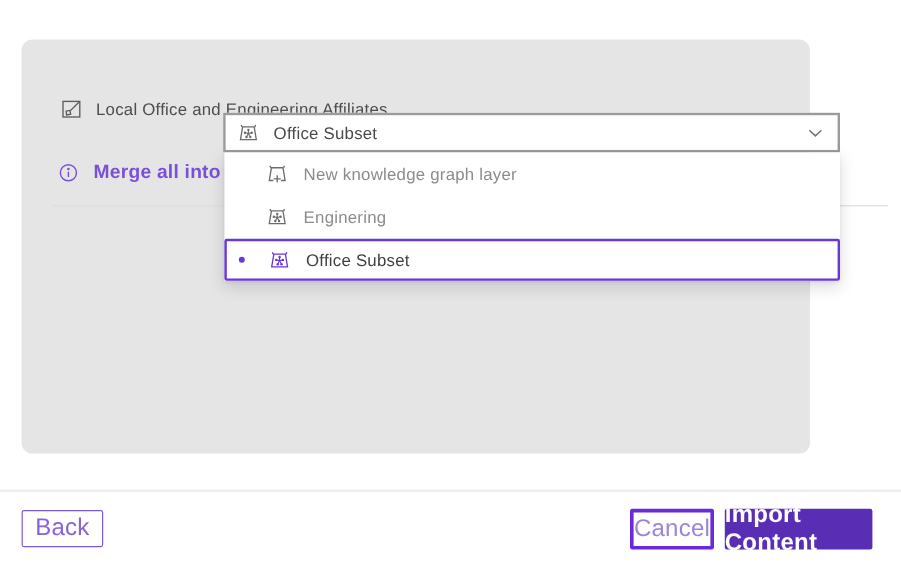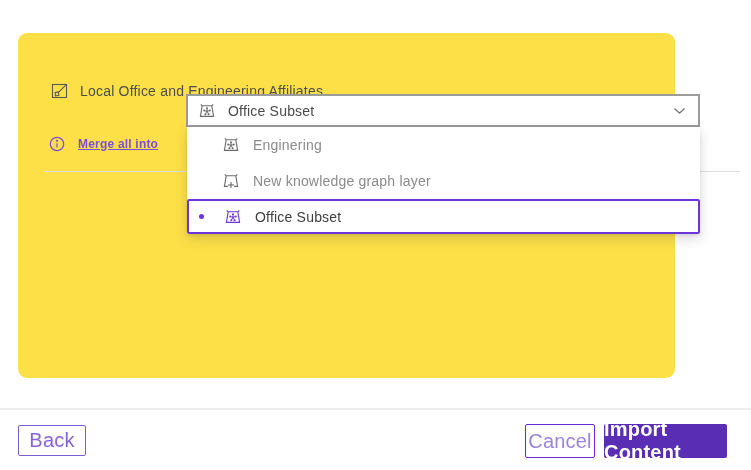--- a/index.html
+++ b/index.html
@@ -1,26 +1,26 @@
 <!DOCTYPE html>
 <html><head>
 <meta charset="utf-8">
 <style>
   * { margin:0; padding:0; box-sizing:border-box; }
   html,body { width:751px; height:470px; background:#ffffff; overflow:hidden;
               font-family:"Liberation Sans","DejaVu Sans",sans-serif; position:relative; }
 
   .panel { position:absolute; left:18px; top:33px; width:657px; height:345px;
-           background:#fde047; border-radius:9px; }
+           background:#e5e5e5; border-radius:9px; }
 
   .row1 { position:absolute; left:33px; top:50px; display:flex; align-items:center; }
   .row1 .lbl { margin-left:12px; font-size:14px; color:#4d4d4d; letter-spacing:.2px; }
 
   .row2 { position:absolute; left:31px; top:94px; height:33px; display:flex; align-items:center; }
-  .row2 .lbl { margin-left:13px; font-size:12px; font-weight:700; color:#7b4fd6; letter-spacing:.2px;text-decoration:underline; }
+  .row2 .lbl { margin-left:13px; font-size:16px; font-weight:700; color:#7b4fd6; letter-spacing:.2px; }
 
   .panel-divider { position:absolute; left:26px; top:138px; width:696px; height:1px; background:#dcdce3; }
 
   .select-box { position:absolute; left:186px; top:94px; width:514px; height:33px;
                 background:#ffffff; border:2px solid #9b9b9b; display:flex;
                 align-items:center; padding:0 12px 0 10px; cursor:pointer; z-index:4; }
   .select-box .val { margin-left:12px; font-size:14px; color:#4a4a4a; letter-spacing:.2px; flex:1; }
 
   .popup { position:absolute; left:187px; top:127px; width:513px; background:#ffffff;
            box-shadow:0 5px 12px rgba(40,40,60,.16), 0 1px 3px rgba(40,40,60,.10); z-index:5; }
@@ -29,21 +29,21 @@
   .opt.selected { height:35px; border:2px solid #6a35d9; border-radius:2px; }
   .opt.selected .lbl { color:#3f3f3f; }
   .opt .bullet { position:absolute; left:10px; top:50%; width:5px; height:5px; margin-top:-2.5px;
                  border-radius:50%; background:#6a35d9; }
 
   .footer-divider { position:absolute; left:0; top:408px; width:751px; height:2px; background:#ededed; }
 
   .btn { position:absolute; display:flex; align-items:center; justify-content:center;
          font-size:20px; border-radius:2px; cursor:pointer; background:#ffffff; letter-spacing:.2px; }
   .btn-back   { left:18px;  top:425px; width:68px;  height:31px; border:1px solid #7e5ad3; color:#8763d8; }
-  .btn-cancel { left:525px; top:424px; width:70px;  height:34px; border:1px solid #6d28d9; color:#9a84de; }
+  .btn-cancel { left:525px; top:424px; width:70px;  height:34px; border:3px solid #6d28d9; color:#9a84de; }
   .btn-import { left:604px; top:424px; width:123px; height:34px; border:none; background:#5a2db5;
                 color:#ffffff; font-weight:700; }
 
   svg { display:block; }
 </style>
 </head>
 <body>
 
 <div class="panel">
 
@@ -104,52 +104,52 @@
 </div>
 
 <div class="popup">
 
   <div class="opt">
     <span>
       <svg width="18" height="16" viewBox="0 0 18 16" fill="none" stroke="#6b6b6b" stroke-width="1.1">
         <path d="M4.2 2.8 L13.8 2.8 L15.6 13.4 L2.4 13.4 Z"></path>
         <path d="M3.6 2.8 L3 1.2"></path>
           <path d="M14.4 2.8 L15 1.2"></path>
+        <rect x="5.8" y="8.2" width="6.4" height="7.4" fill="#ffffff" stroke="none"></rect>
+        <line x1="9" y1="9" x2="9" y2="15"></line>
+          <line x1="6" y1="12" x2="12" y2="12"></line>
+      </svg>
+    </span>
+    <span class="lbl">New knowledge graph layer</span>
+  </div>
+
+  <div class="opt">
+    <span>
+      <svg width="18" height="16" viewBox="0 0 18 16" fill="none" stroke="#6b6b6b" stroke-width="1.1">
+        <path d="M4.2 2.8 L13.8 2.8 L15.6 13.4 L2.4 13.4 Z"></path>
+        <path d="M3.6 2.8 L3 1.2"></path>
+          <path d="M14.4 2.8 L15 1.2"></path>
         <g stroke-width="0.9">
           <line x1="9" y1="8.2" x2="9" y2="5.2"></line>
             <line x1="9" y1="8.2" x2="6.2" y2="7.6"></line>
           <line x1="9" y1="8.2" x2="11.8" y2="7.6"></line>
             <line x1="9" y1="8.2" x2="7.4" y2="11.2"></line>
           <line x1="9" y1="8.2" x2="10.6" y2="11.2"></line>
         </g>
         <g fill="#6b6b6b" stroke="none">
           <circle cx="9" cy="5.2" r="1"></circle>
             <circle cx="6.2" cy="7.6" r="1"></circle>
             <circle cx="11.8" cy="7.6" r="1"></circle>
           <circle cx="7.4" cy="11.2" r="1"></circle>
             <circle cx="10.6" cy="11.2" r="1"></circle>
             <circle cx="9" cy="8.2" r="0.8"></circle>
         </g>
       </svg>
     </span>
     <span class="lbl">Enginering</span>
-  </div>
-
-  <div class="opt">
-    <span>
-      <svg width="18" height="16" viewBox="0 0 18 16" fill="none" stroke="#6b6b6b" stroke-width="1.1">
-        <path d="M4.2 2.8 L13.8 2.8 L15.6 13.4 L2.4 13.4 Z"></path>
-        <path d="M3.6 2.8 L3 1.2"></path>
-          <path d="M14.4 2.8 L15 1.2"></path>
-        <rect x="5.8" y="8.2" width="6.4" height="7.4" fill="#ffffff" stroke="none"></rect>
-        <line x1="9" y1="9" x2="9" y2="15"></line>
-          <line x1="6" y1="12" x2="12" y2="12"></line>
-      </svg>
-    </span>
-    <span class="lbl">New knowledge graph layer</span>
   </div>
 
   <div class="opt selected">
     <span class="bullet"></span>
     <span>
       <svg width="18" height="16" viewBox="0 0 18 16" fill="none" stroke="#6a35d9" stroke-width="1.1">
         <path d="M4.2 2.8 L13.8 2.8 L15.6 13.4 L2.4 13.4 Z"></path>
         <path d="M3.6 2.8 L3 1.2"></path>
           <path d="M14.4 2.8 L15 1.2"></path>
         <g stroke-width="0.9">

